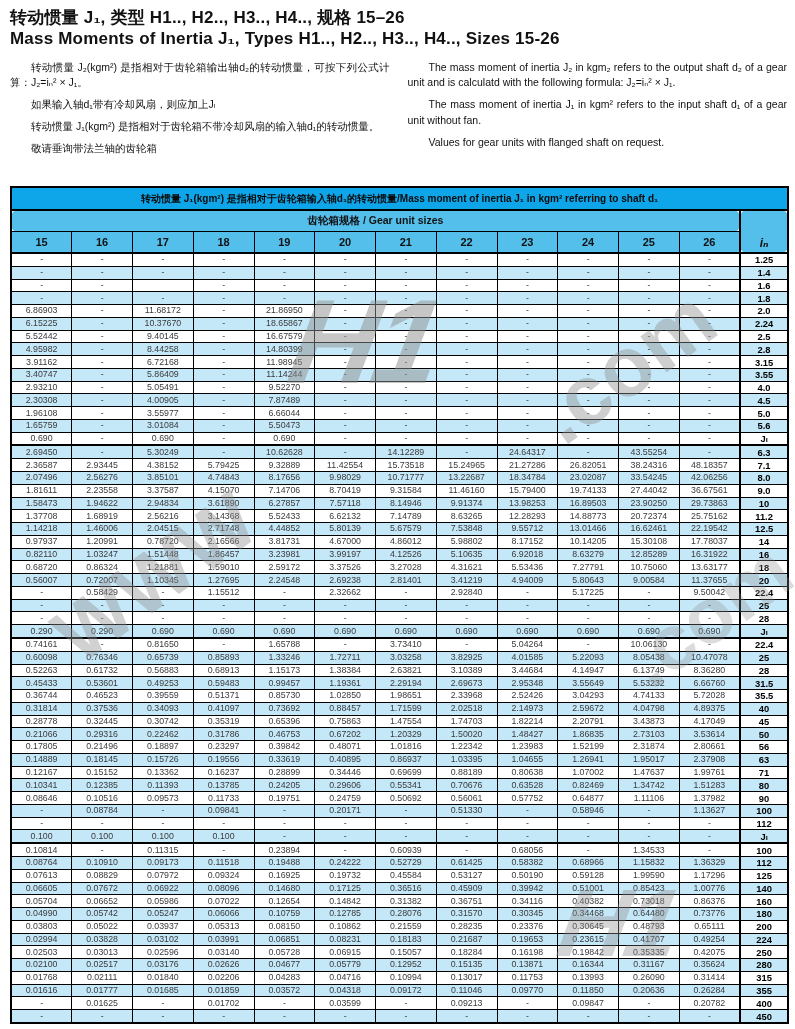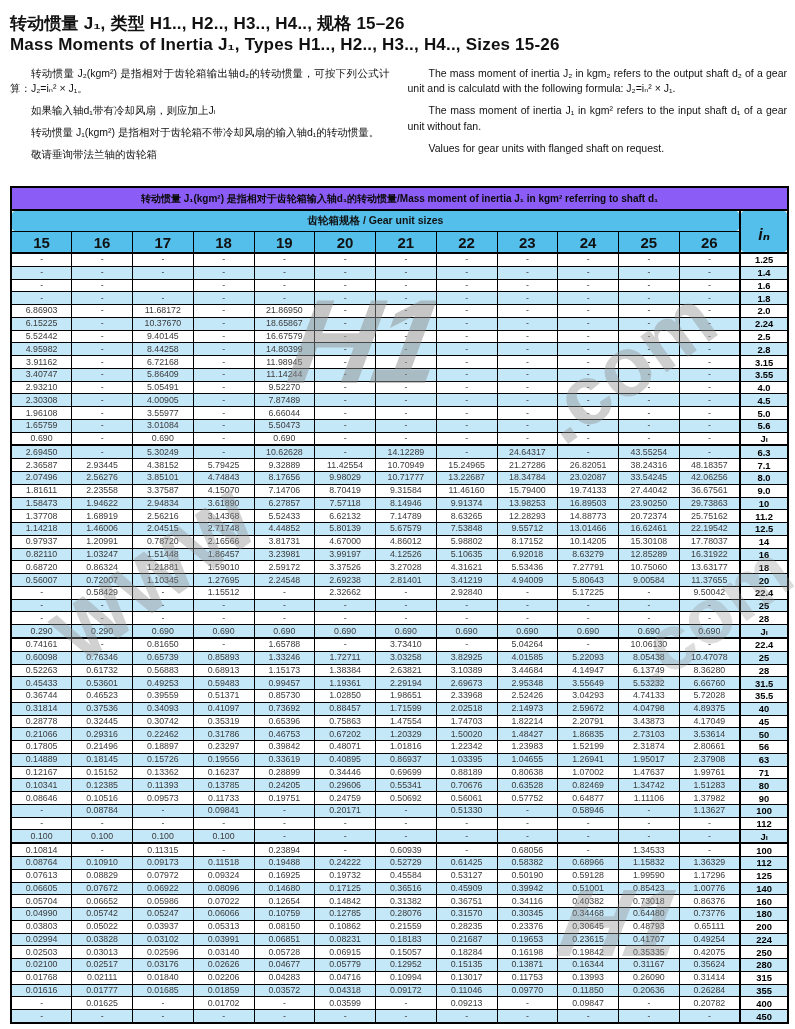--- a/index.html
+++ b/index.html
@@ -4,38 +4,38 @@
 <style>
   html,body { margin:0; padding:0; }
   body {
     width:795px; height:1029px;
     background:#ffffff;
     font-family:"Liberation Sans","DejaVu Sans",sans-serif;
     color:#111;
     position:relative;
     overflow:hidden;
   }
-  .titles { padding:13px 10px 0 10px; }
+  .titles { padding:7px 10px 0 10px; }
   .title { font-size:17px; font-weight:bold; margin:0; line-height:1.25; letter-spacing:0.2px; }
   .intro { display:flex; gap:18px; padding:10px 8px 0 10px; }
   .intro-col { flex:1; font-size:10.5px; line-height:1.5; text-align:justify; }
   .intro-col p { margin:0 0 6px 0; text-indent:2em; }
 
   .tbl-wrap { position:absolute; left:10px; top:186px; width:777px; }
   table { border-collapse:collapse; table-layout:fixed; width:777px; border:2px solid #000; }
   col.datacol { width:60.75px; }
   col.incol-w { width:48px; }
   th, td { border:1px solid #000; text-align:center; vertical-align:middle; padding:0; overflow:hidden; white-space:nowrap; }
   .caption-row th {
-    background:#8b5cf6; font-size:10px; font-weight:bold; height:21px;
+    background:#0ea5e9; font-size:10px; font-weight:bold; height:21px;
     border-bottom:2px solid #000; color:#0b0b0b;
   }
   .grouphead-row th { background:#55BFEC; font-size:10.5px; font-weight:bold; height:20px;border-radius:7px; }
-  .sizes-row th { background:#55BFEC; font-size:15px; font-weight:bold; height:20px; border-bottom:2px solid #000; }
-  th.in-header { background:#55BFEC; font-weight:bold; font-style:italic; font-size:16px; border-left:2px solid #000; border-bottom:2px solid #000; vertical-align:bottom; padding-bottom:8px; }
+  .sizes-row th { background:#55BFEC; font-size:11px; font-weight:bold; height:20px; border-bottom:2px solid #000; }
+  th.in-header { background:#55BFEC; font-weight:bold; font-style:italic; font-size:12px; border-left:2px solid #000; border-bottom:2px solid #000; vertical-align:bottom; padding-bottom:2px; }
   tbody td { height:11.77px; line-height:11px; font-size:8.8px; color:#3a3a3a; }
   tbody tr.alt td { background:#C5E8F9; }
   tbody td.incol { font-weight:bold; font-size:9.4px; color:#000; border-left:2px solid #000;text-align:center; }
   tbody tr.grp td { border-top:2.5px solid #000; }
 
   .wm { position:absolute; pointer-events:none; color:#8f8f8f; font-weight:bold; z-index:6; }
   .wm-h1 { left:292px; top:272px; font-size:120px; font-style:italic; letter-spacing:-4px; transform:skewX(-10deg); opacity:0.50; }
   .wm-com-a { left:528px; top:318px; font-size:84px; transform:rotate(-36deg); opacity:0.42; }
   .wm-www { left:42px; top:532px; font-size:80px; transform:rotate(-36deg); opacity:0.40; }
   .wm-com-b { left:618px; top:570px; font-size:78px; transform:rotate(-36deg); opacity:0.30; }
@@ -344,21 +344,21 @@
           <td>-</td>
           <td class="incol">6.3</td>
         </tr>
         <tr>
           <td>2.36587</td>
           <td>2.93445</td>
           <td>4.38152</td>
           <td>5.79425</td>
           <td>9.32889</td>
           <td>11.42554</td>
-          <td>10.70949</td>
+          <td>15.73518</td>
           <td>15.24965</td>
           <td>21.27286</td>
           <td>26.82051</td>
           <td>38.24316</td>
           <td>48.18357</td>
           <td class="incol">7.1</td>
         </tr>
         <tr class="alt">
           <td>2.07496</td>
           <td>2.56276</td>

